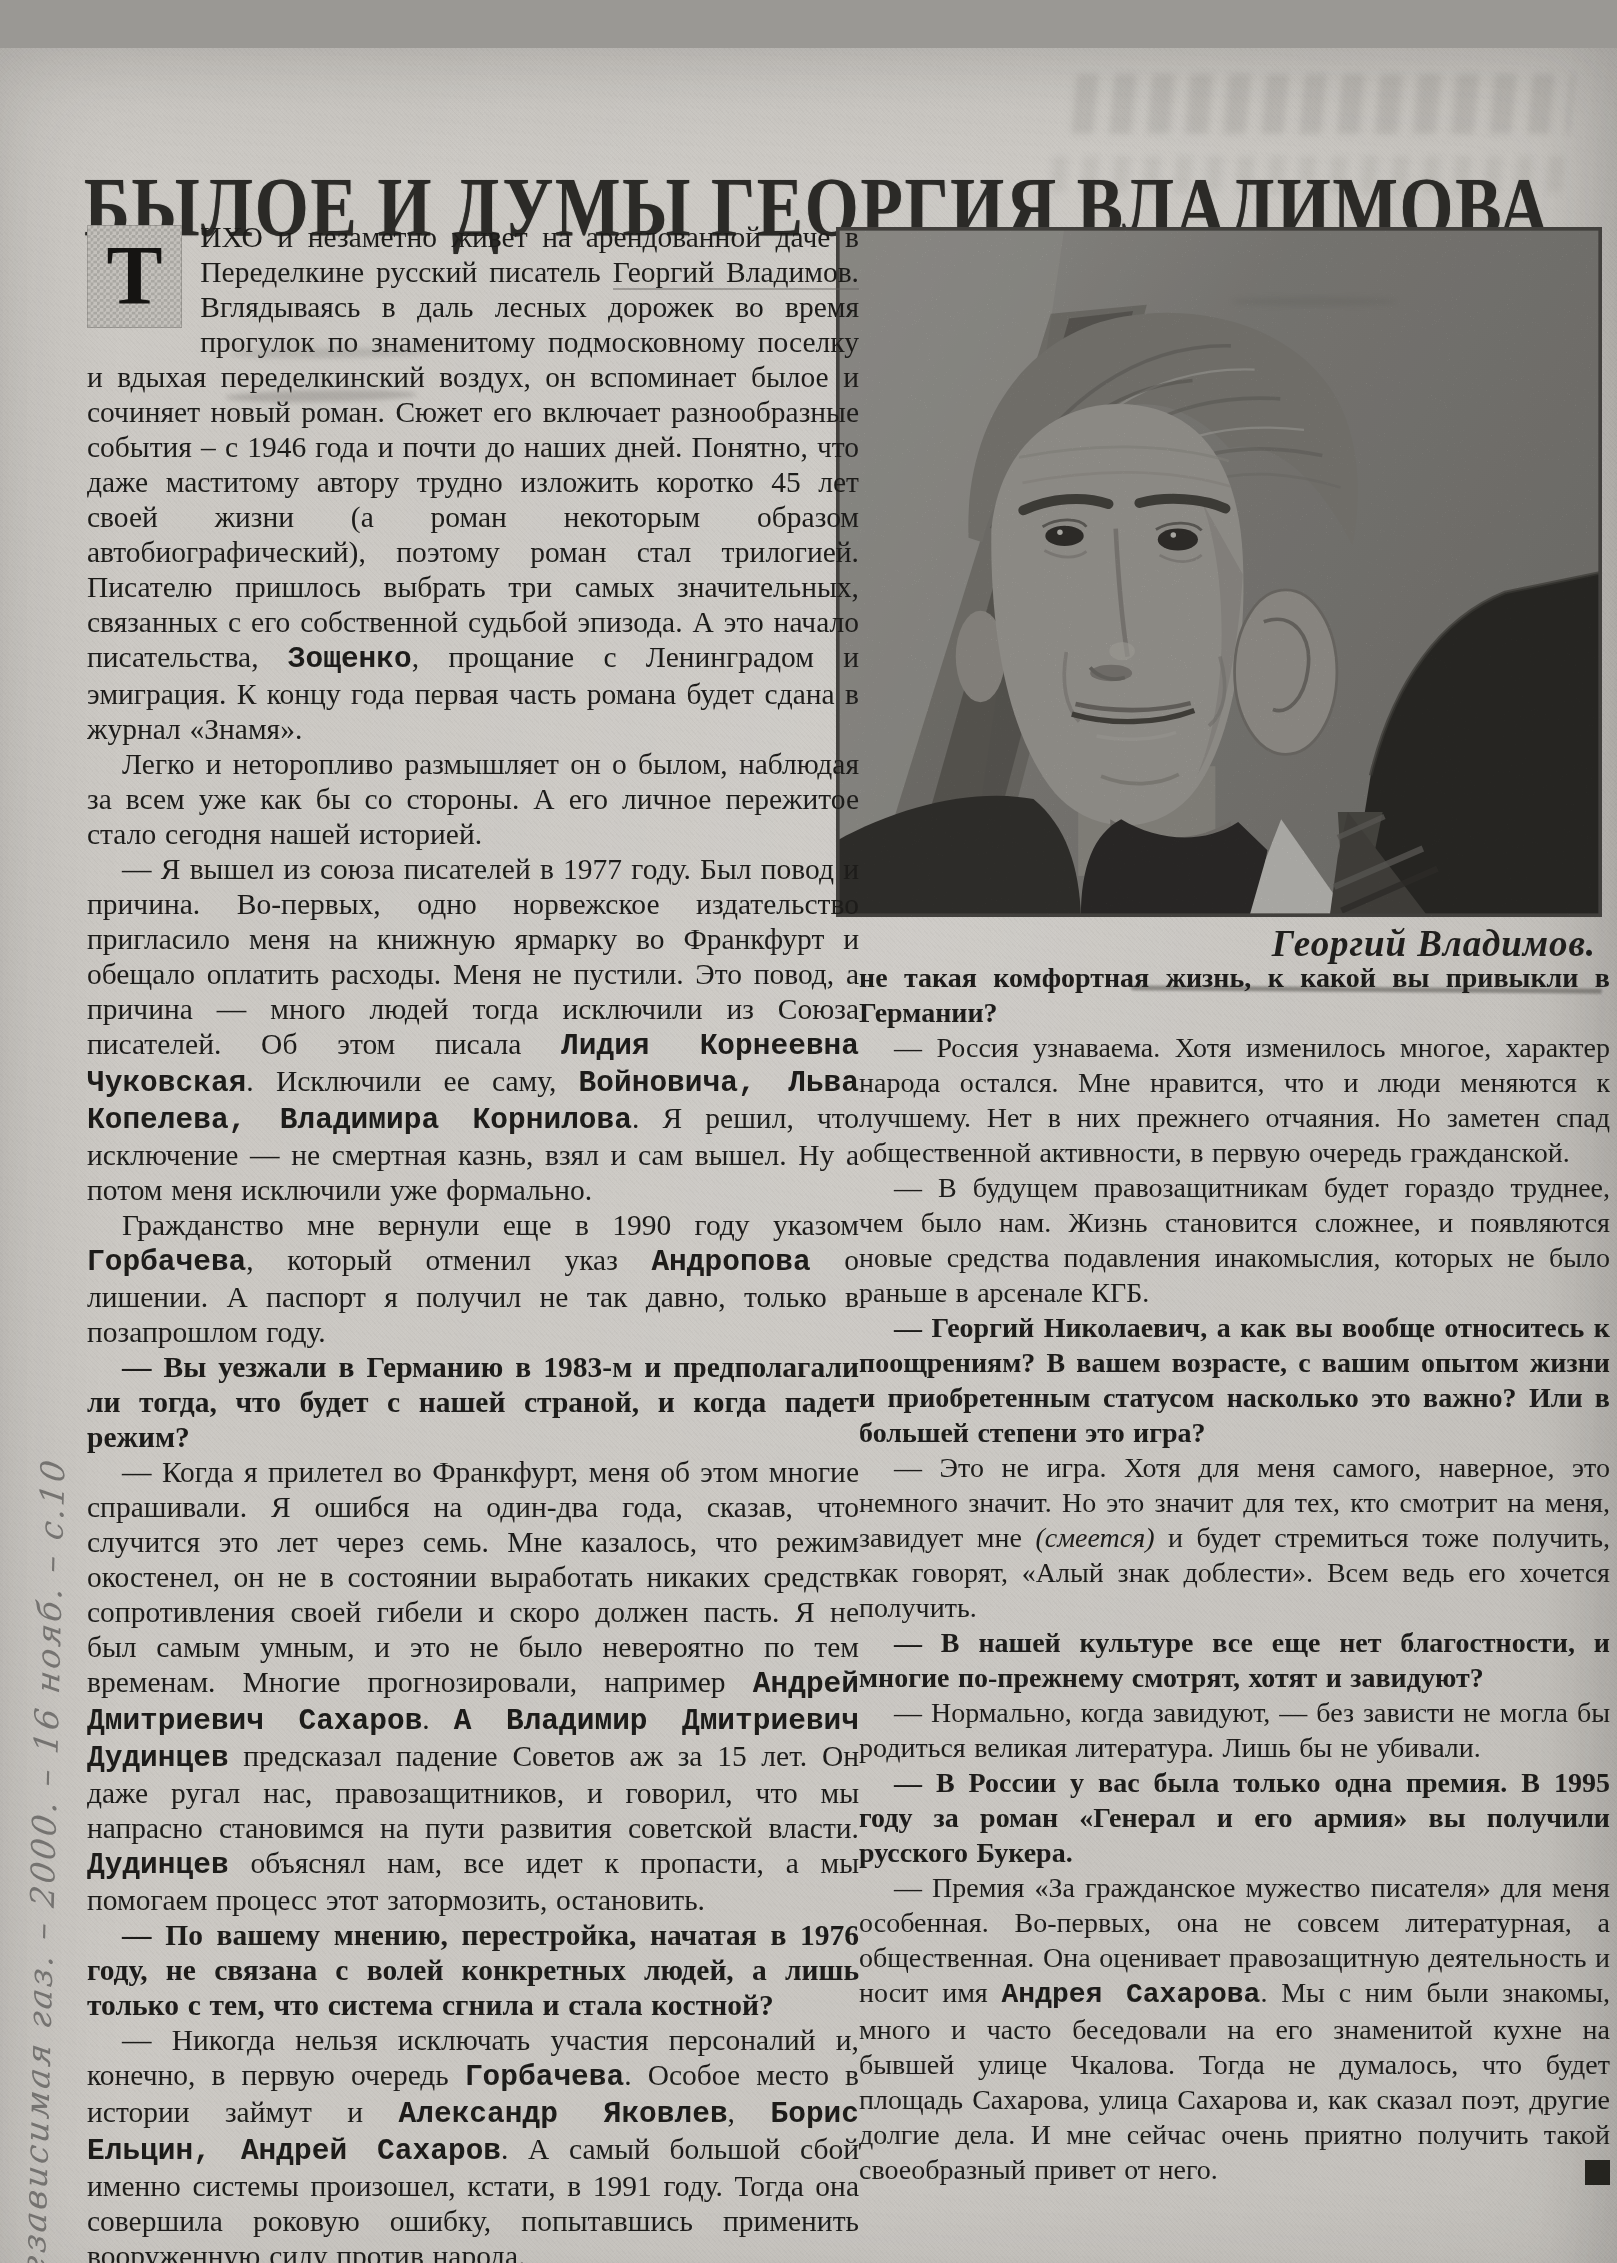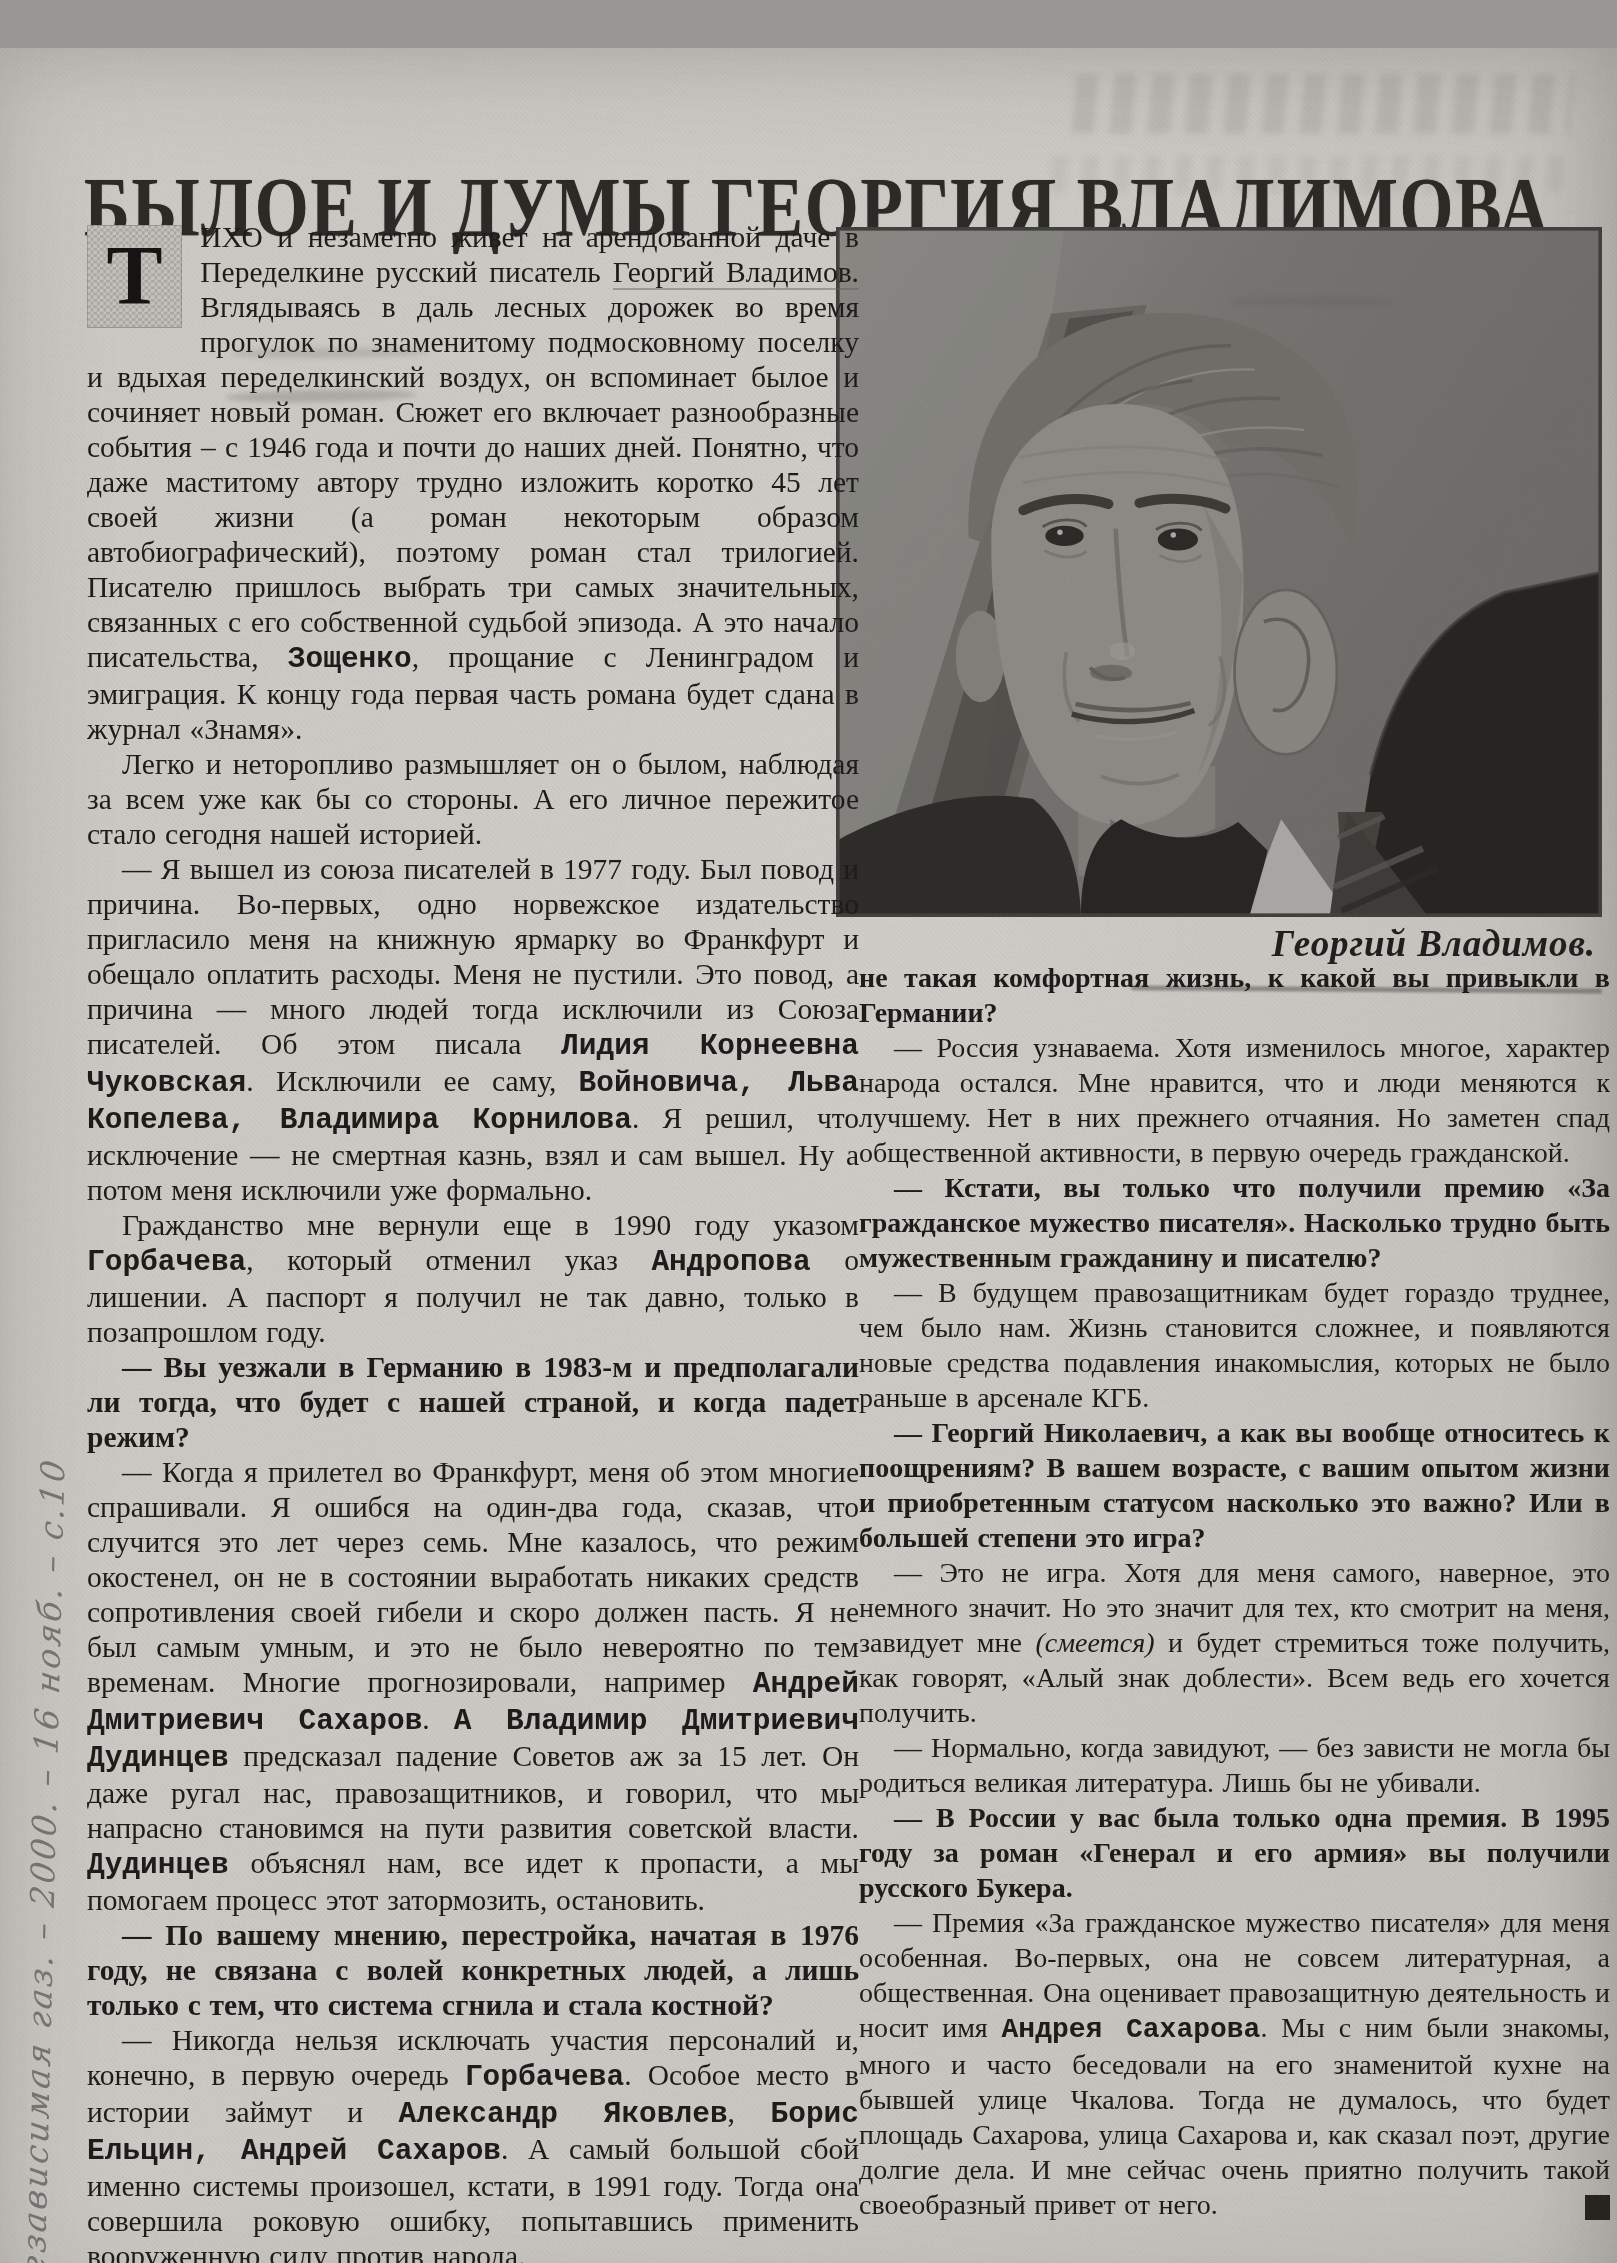--- a/index.html
+++ b/index.html
@@ -163,24 +163,24 @@
       <p class="ind "><span>Гражданство мне вернули еще в 1990 году указом </span><span class="b">Горбачева</span><span>, который отменил указ </span><span class="b">Андропова</span><span> о лишении. А паспорт я получил не так давно, только в позапрошлом году.</span></p>
       <p class="q ind "><span>— Вы уезжали в Германию в 1983-м и предполагали ли тогда, что будет с нашей страной, и когда падет режим?</span></p>
       <p class="ind "><span>— Когда я прилетел во Франкфурт, меня об этом многие спрашивали. Я ошибся на один-два года, сказав, что случится это лет через семь. Мне казалось, что режим окостенел, он не в состоянии выработать никаких средств сопротивления своей гибели и скоро должен пасть. Я не был самым умным, и это не было невероятно по тем временам. Многие прогнозировали, например </span><span class="b">Андрей Дмитриевич Сахаров</span><span>. </span><span class="b">А Владимир Дмитриевич Дудинцев</span><span> предсказал падение Советов аж за 15 лет. Он даже ругал нас, правозащитников, и говорил, что мы напрасно становимся на пути развития советской власти. </span><span class="b">Дудинцев</span><span> объяснял нам, все идет к пропасти, а мы помогаем процесс этот затормозить, остановить.</span></p>
       <p class="q ind "><span>— По вашему мнению, перестройка, начатая в 1976 году, не связана с волей конкретных людей, а лишь только с тем, что система сгнила и стала костной?</span></p>
       <p class="ind "><span>— Никогда нельзя исключать участия персоналий и, конечно, в первую очередь </span><span class="b">Горбачева</span><span>. Особое место в истории займут и </span><span class="b">Александр Яковлев</span><span>, </span><span class="b">Борис Ельцин, Андрей Сахаров</span><span>. А самый большой сбой именно системы произошел, кстати, в 1991 году. Тогда она совершила роковую ошибку, попытавшись применить вооруженную силу против народа.</span></p>
       <p class="q ind "><span>— Трудно ли было вернуться на родину, ведь здесь</span></p>
     </div>
   <div class="col col-right">
       <p class="q "><span>не такая комфортная жизнь, к какой вы привыкли в Германии?</span></p>
       <p class="ind "><span>— Россия узнаваема. Хотя изменилось многое, характер народа остался. Мне нравится, что и люди меняются к лучшему. Нет в них прежнего отчаяния. Но заметен спад общественной активности, в первую очередь гражданской.</span></p>
-      <p class="q ind "><span>— Кстати, вы только что получили премию «За гражданское мужество писателя». Насколько трудно быть мужественным гражданину и писателю?</span></p>
       <p class="ind "><span>— В будущем правозащитникам будет гораздо труднее, чем было нам. Жизнь становится сложнее, и появляются новые средства подавления инакомыслия, которых не было раньше в арсенале КГБ.</span></p>
       <p class="q ind "><span>— Георгий Николаевич, а как вы вообще относитесь к поощрениям? В вашем возрасте, с вашим опытом жизни и приобретенным статусом насколько это важно? Или в большей степени это игра?</span></p>
       <p class="ind "><span>— Это не игра. Хотя для меня самого, наверное, это немного значит. Но это значит для тех, кто смотрит на меня, завидует мне </span><span class="i">(смеется)</span><span> и будет стремиться тоже получить, как говорят, «Алый знак доблести». Всем ведь его хочется получить.</span></p>
+      <p class="q ind "><span>— В нашей культуре все еще нет благостности, и многие по-прежнему смотрят, хотят и завидуют?</span></p>
       <p class="ind "><span>— Нормально, когда завидуют, — без зависти не могла бы родиться великая литература. Лишь бы не убивали.</span></p>
       <p class="q ind "><span>— В России у вас была только одна премия. В 1995 году за роман «Генерал и его армия» вы получили русского Букера.</span></p>
       <p class="ind "><span>— Премия «За гражданское мужество писателя» для меня особенная. Во-первых, она не совсем литературная, а общественная. Она оценивает правозащитную деятельность и носит имя </span><span class="b">Андрея Сахарова</span><span>. Мы с ним были знакомы, много и часто беседовали на его знаменитой кухне на бывшей улице Чкалова. Тогда не думалось, что будет площадь Сахарова, улица Сахарова и, как сказал поэт, другие долгие дела. И мне сейчас очень приятно получить такой своеобразный привет от него.</span><span class="endmark"></span></p>
     </div>
 
   <div class="smudge s1"></div>
   <div class="smudge s2"></div>
   <div class="smudge s3"></div>
   <div class="bottom-rule"></div>
 

